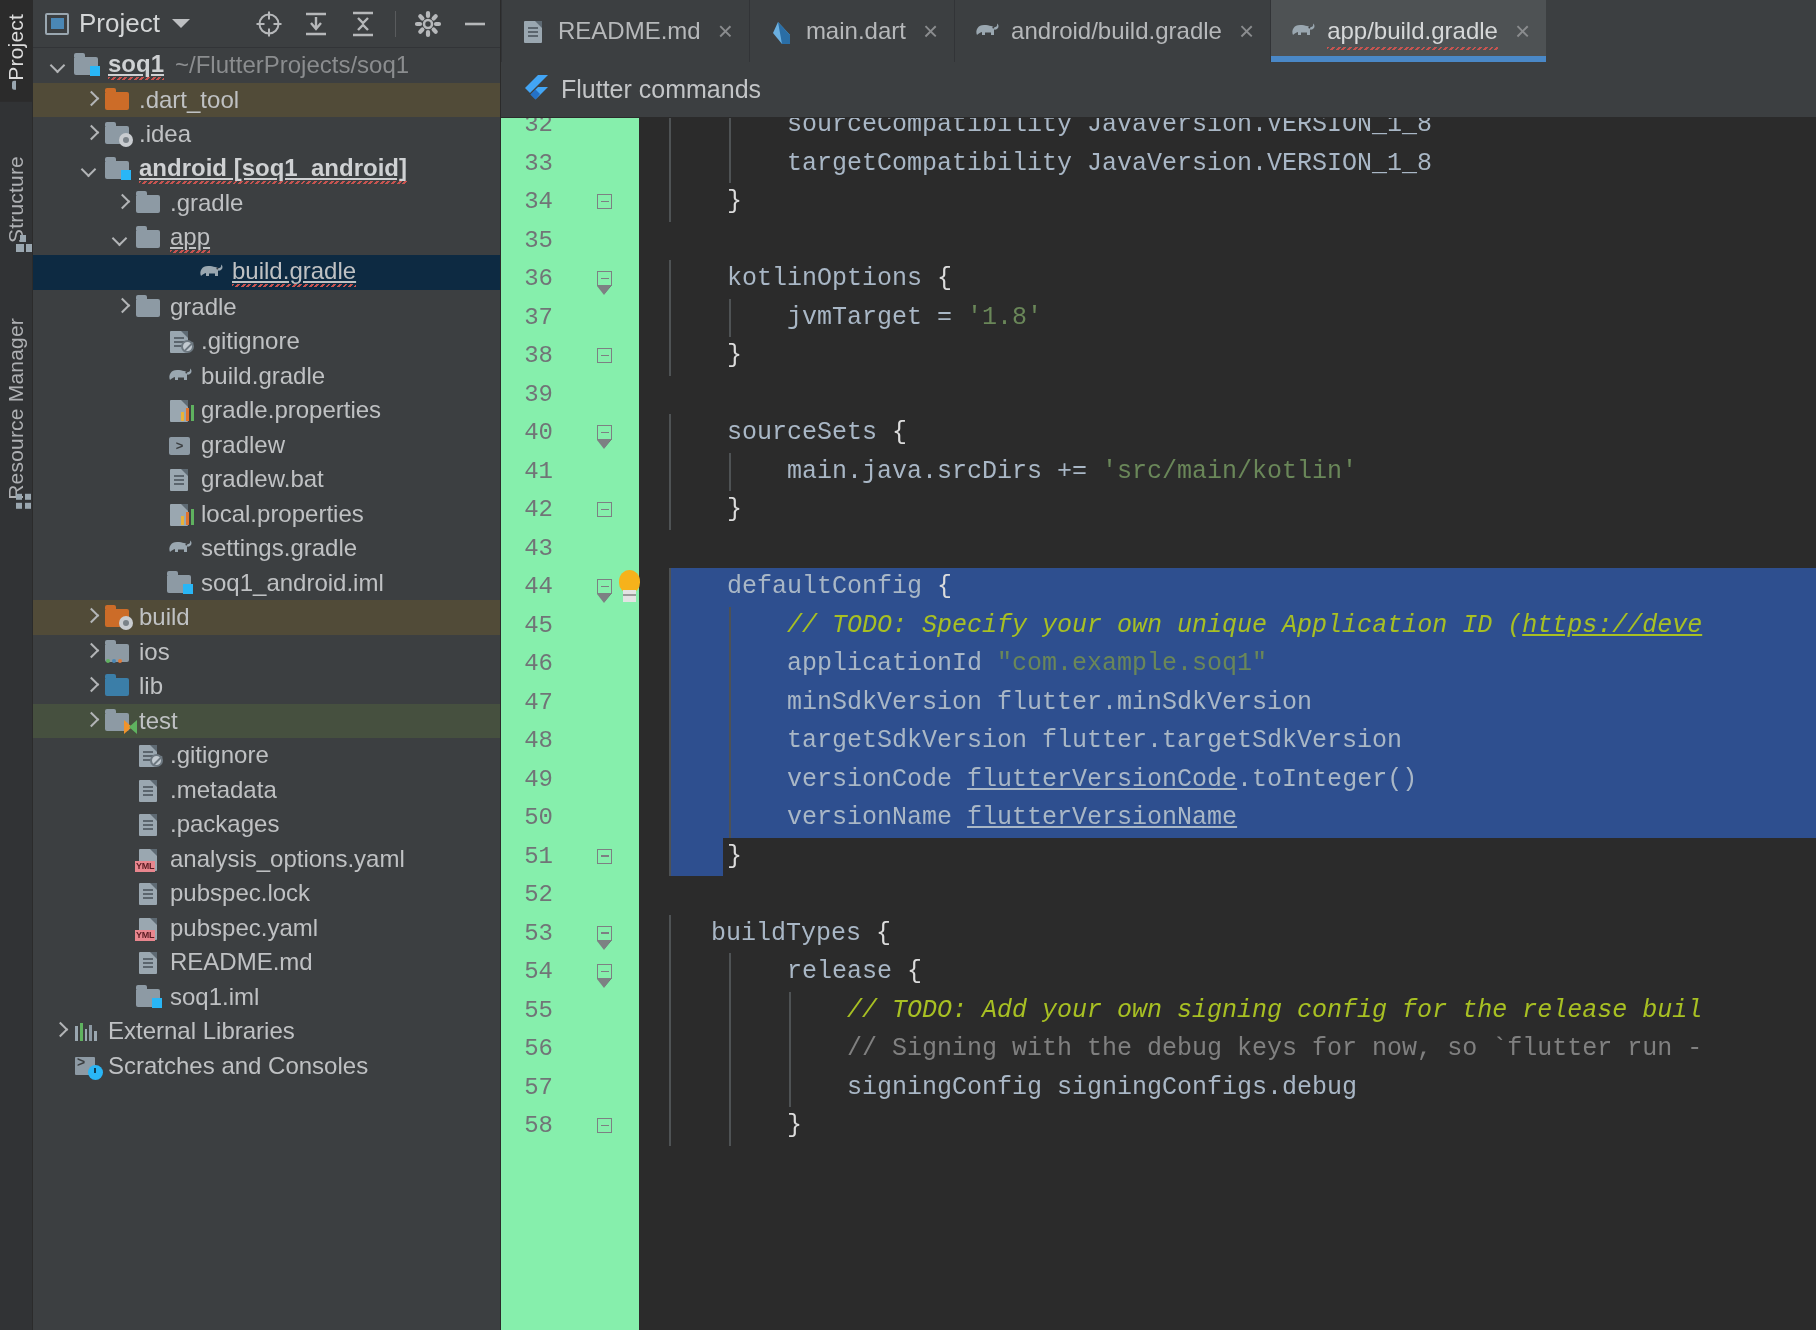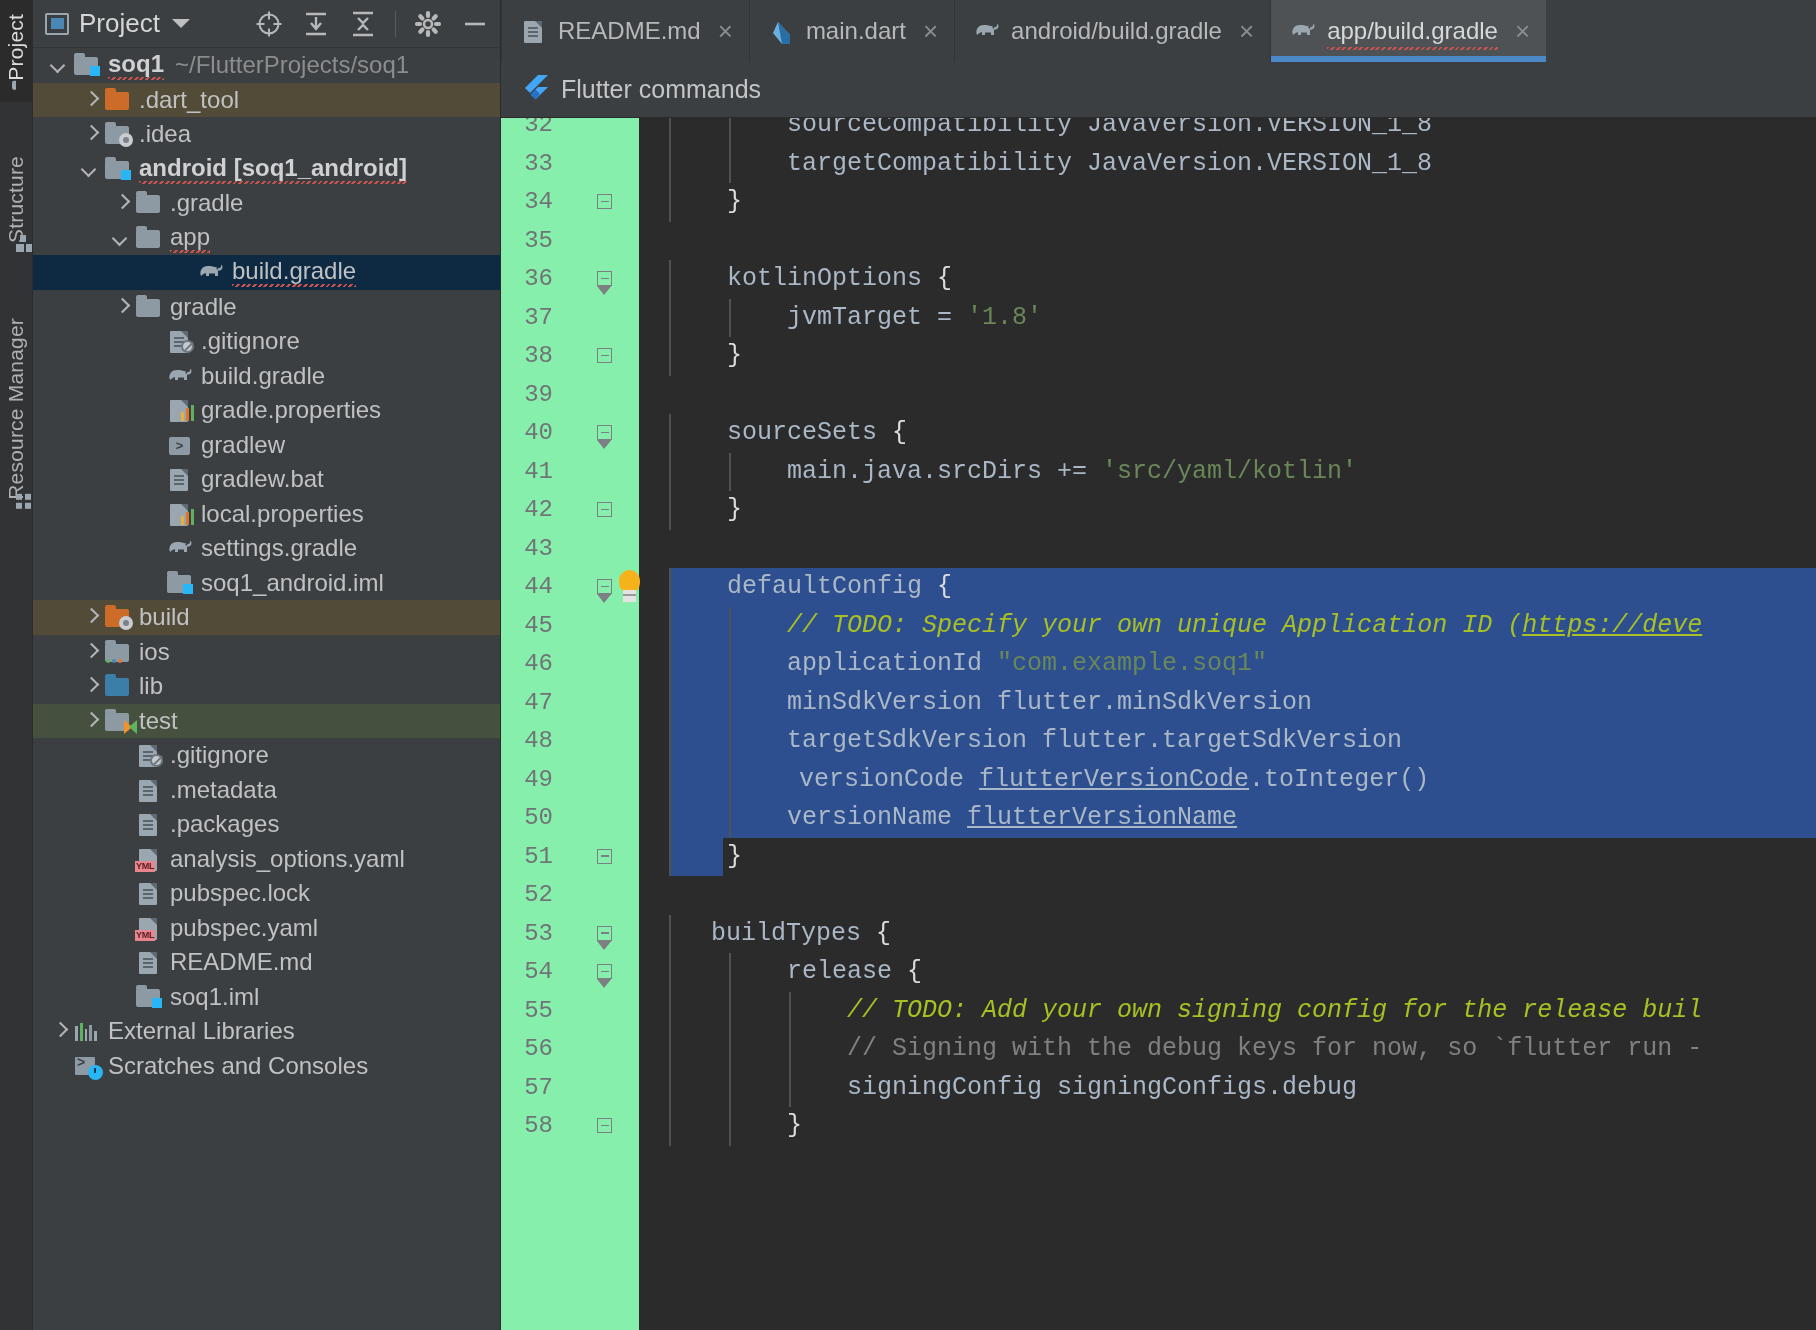--- a/index.html
+++ b/index.html
@@ -94,21 +94,21 @@
     border-width: 2.5px 2.5px 0 0; transform: rotate(45deg);
   }
   .arrow.down::after {
     left:5px; top:8px; width:9px; height:9px;
     border-width: 0 2.5px 2.5px 0; transform: rotate(45deg);
   }
   .icn { width: 28px; height: 24px; flex: 0 0 28px; position: relative; margin-right: 7px; }
   .lbl { font-size: 24px; color: #bfc1c3; line-height: 1; }
   .lbl.bold { font-weight: bold; color: #cfd1d3; }
   .lbl.dim { color: #8b8d8f; margin-left: 11px; }
-  .lbl.spell { border-bottom: 2px dotted rgba(0,0,0,0); position: relative; }
+  .lbl.spell { border-bottom: 2px dotted rgba(0,0,0,0); position: relative; text-decoration: underline; }
   .spell::after {
     content:""; position:absolute; left:0; right:0; bottom:-4px; height:3px;
     background-image: repeating-linear-gradient(135deg,#c75450 0 2px, transparent 2px 4px);
   }
 
   
   .f-base { position:absolute; left:1px; top:4px; width:24px; height:18px; border-radius:1px 2px 2px 2px; }
   .f-base::before { content:""; position:absolute; top:-4px; left:0; width:11px; height:4px; border-radius:2px 2px 0 0; background:inherit; }
   .f-gray  .f-base { background:#8d9aa4; }
   .f-orange .f-base { background:#cc6c28; }
@@ -706,29 +706,29 @@
           <div class="indent-guide" style="left: 90.12px; top: 989px; height: 38.5px;"></div>
           <div class="cline" style="top: -12px; left: 28px;">        sourceCompatibility JavaVersion.VERSION_1_8</div>
           <div class="cline" style="top: 26.5px; left: 28px;">        targetCompatibility JavaVersion.VERSION_1_8</div>
           <div class="cline" style="top: 65px; left: 28px;">    <span class="white">}</span></div>
           <div class="cline" style="top: 103.5px; left: 28px;"></div>
           <div class="cline" style="top: 142px; left: 28px;">    kotlinOptions <span class="white">{</span></div>
           <div class="cline" style="top: 180.5px; left: 28px;">        jvmTarget = <span class="str">'1.8'</span></div>
           <div class="cline" style="top: 219px; left: 28px;">    <span class="white">}</span></div>
           <div class="cline" style="top: 257.5px; left: 28px;"></div>
           <div class="cline" style="top: 296px; left: 28px;">    sourceSets <span class="white">{</span></div>
-          <div class="cline" style="top: 334.5px; left: 28px;">        main.java.srcDirs += <span class="str">'src/yaml/kotlin'</span></div>
+          <div class="cline" style="top: 334.5px; left: 28px;">        main.java.srcDirs += <span class="str">'src/main/kotlin'</span></div>
           <div class="cline" style="top: 373px; left: 28px;">    <span class="white">}</span></div>
           <div class="cline" style="top: 411.5px; left: 28px;"></div>
           <div class="cline" style="top: 450px; left: 28px;">    defaultConfig <span class="white">{</span></div>
           <div class="cline" style="top: 488.5px; left: 28px;">        <span class="todo">// TODO: Specify your own unique Application ID (</span><span class="todolink">https://deve</span></div>
           <div class="cline" style="top: 527px; left: 28px;">        applicationId <span class="str">"com.example.soq1"</span></div>
           <div class="cline" style="top: 565.5px; left: 28px;">        minSdkVersion flutter.minSdkVersion</div>
           <div class="cline" style="top: 604px; left: 28px;">        targetSdkVersion flutter.targetSdkVersion</div>
-          <div class="cline" style="top: 642.5px; left: 40px;">        versionCode <span class="link">flutterVersionCode</span>.toInteger()</div>
+          <div class="cline" style="top: 642.5px; left: 28px;">        versionCode <span class="link">flutterVersionCode</span>.toInteger()</div>
           <div class="cline" style="top: 681px; left: 28px;">        versionName <span class="link">flutterVersionName</span></div>
           <div class="cline" style="top: 719.5px; left: 28px;">    <span class="white">}</span></div>
           <div class="cline" style="top: 758px; left: 28px;"></div>
           <div class="cline" style="top: 796.5px; left: 12px;">    buildTypes <span class="white">{</span></div>
           <div class="cline" style="top: 835px; left: 28px;">        release <span class="white">{</span></div>
           <div class="cline" style="top: 873.5px; left: 28px;">            <span class="todo">// TODO: Add your own signing config for the release buil</span></div>
           <div class="cline" style="top: 912px; left: 28px;">            <span class="cmt">// Signing with the debug keys for now, so `flutter run -</span></div>
           <div class="cline" style="top: 950.5px; left: 28px;">            signingConfig signingConfigs.debug</div>
           <div class="cline" style="top: 989px; left: 28px;">        <span class="white">}</span></div>
         </div>

